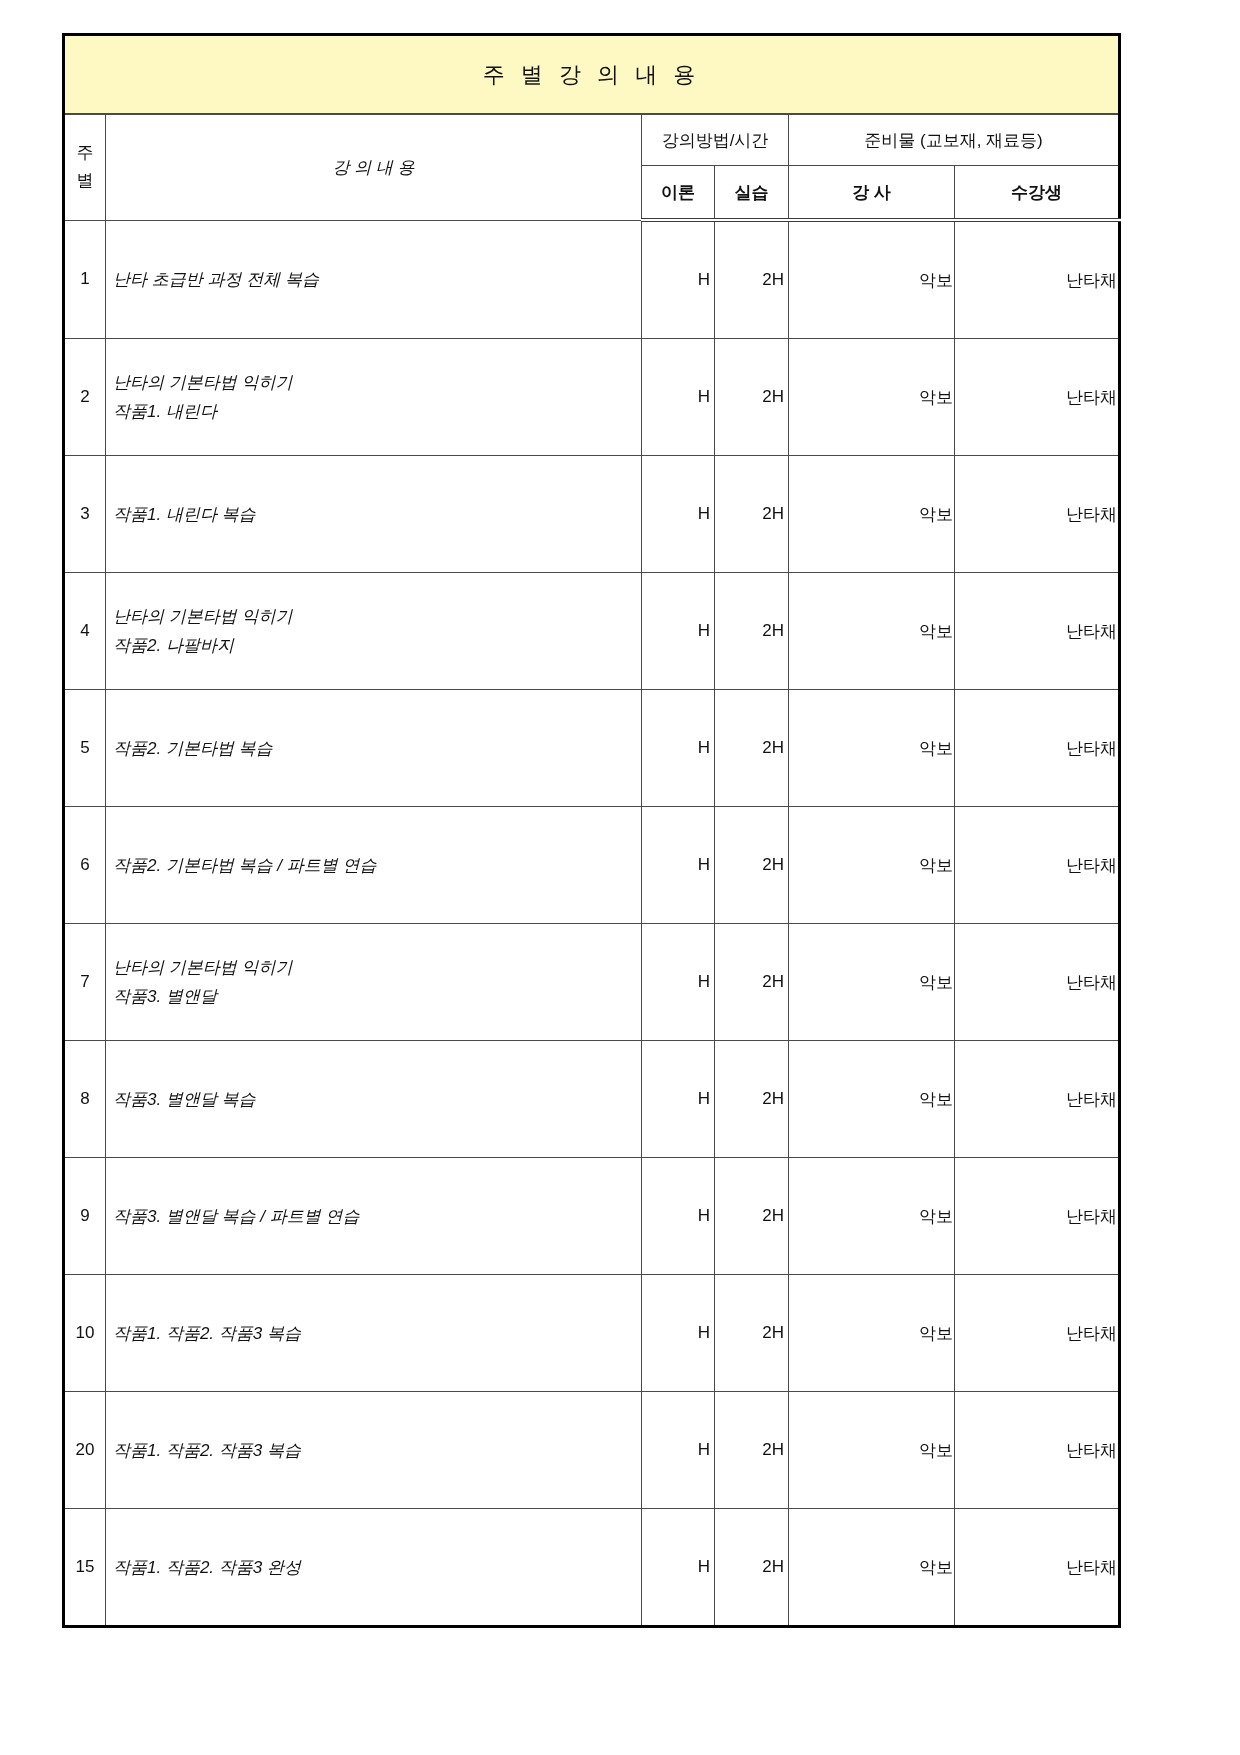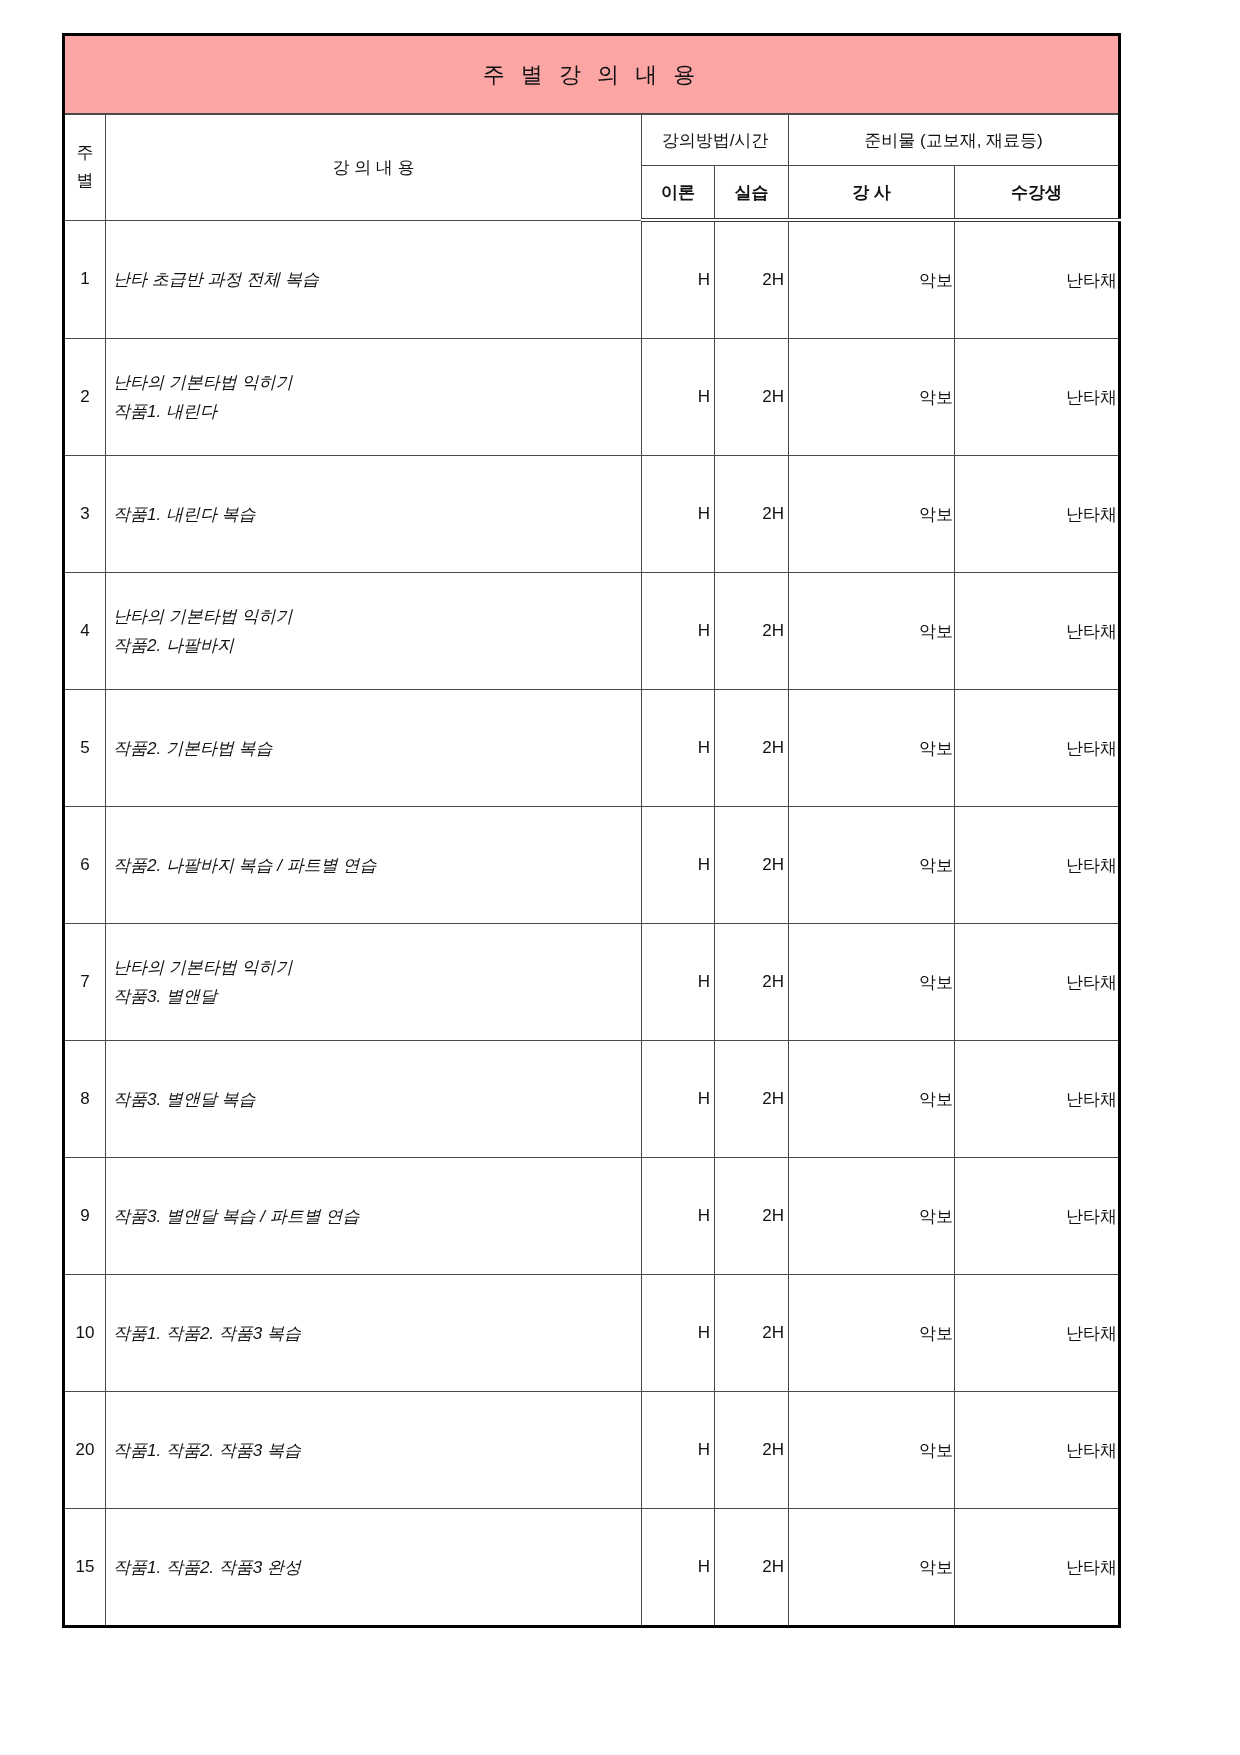--- a/index.html
+++ b/index.html
@@ -29,38 +29,38 @@
     border: 3px solid #000000;
   }
   table.lecture td {
     border: 1px solid #4a4a4a;
     vertical-align: middle;
     font-size: 17px;
     overflow: hidden;
   }
   tr.title-row td {
     height: 75px;
-    background: #fca5a5;
+    background: #fef9c3;
     text-align: center;
     font-size: 22px;
     letter-spacing: 5px;
     border-bottom: 2px solid #4a4a4a;
   }
   tr.hdr1 td { height: 48px; text-align: center; }
   tr.hdr2 td { height: 50px; text-align: center; font-weight: bold; }
   
   tr.hdr2 td, td.week-h, td.content-h {
     border-bottom: 4px double #3a3a3a;
   }
   td.week-h {
     text-align: center;
     white-space: pre-line;
     line-height: 28px;
   }
-  td.content-h { text-align: center; }
+  td.content-h { text-align: center; font-style: italic; }
   tr.body-row td { height: 114px; }
   td.c-week { text-align: center; }
   td.c-content {
     text-align: left;
     padding-left: 7px;
     white-space: pre-line;
     line-height: 29px;
     font-style: italic;
   }
   td.c-theory, td.c-practice {
@@ -145,21 +145,21 @@
       <td class="c-week">5</td>
       <td class="c-content">작품2. 기본타법 복습</td>
       <td class="c-theory">H</td>
       <td class="c-practice">2H</td>
       <td class="c-instructor">악보</td>
       <td class="c-student">난타채</td>
     </tr>
 
     <tr class="body-row">
       <td class="c-week">6</td>
-      <td class="c-content">작품2. 나팔바지 복습 / 파트별 연습</td>
+      <td class="c-content">작품2. 기본타법 복습 / 파트별 연습</td>
       <td class="c-theory">H</td>
       <td class="c-practice">2H</td>
       <td class="c-instructor">악보</td>
       <td class="c-student">난타채</td>
     </tr>
 
     <tr class="body-row">
       <td class="c-week">7</td>
       <td class="c-content">난타의 기본타법 익히기
 작품3. 별앤달</td>

